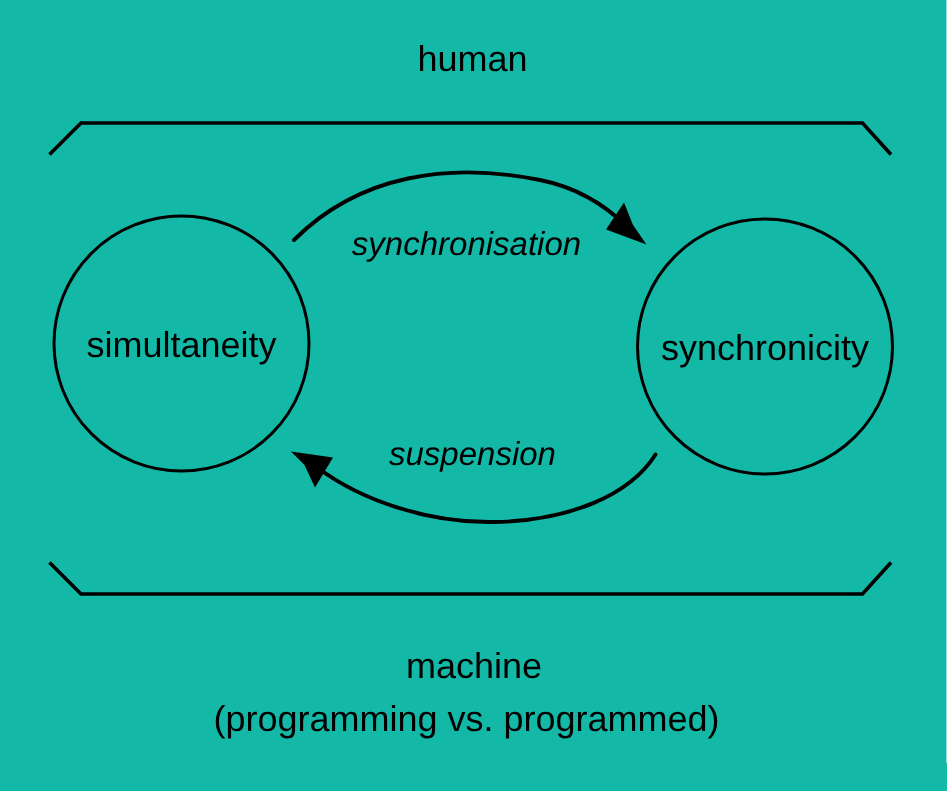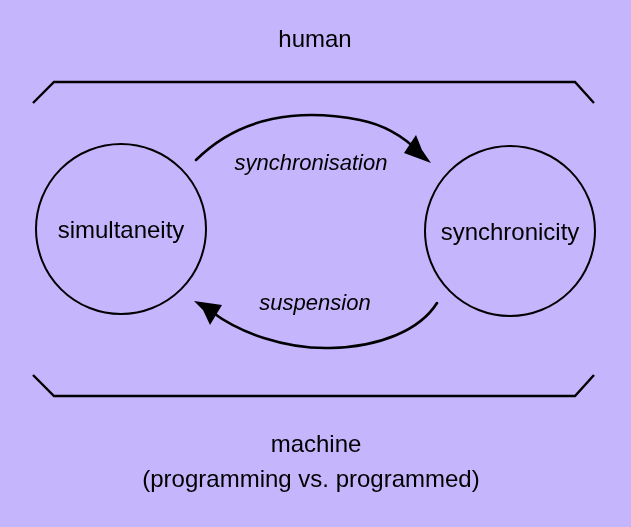--- a/index.html
+++ b/index.html
@@ -7,21 +7,21 @@
     padding: 0;
     background: #ffffff;
   }
   body {
     font-family: "Liberation Sans", sans-serif;
   }
   #diagram-root {
     position: relative;
     width: 631px;
     height: 527px;
-    background: #c4b5fd;
+    background: #14b8a6;
     overflow: hidden;
   }
   #diagram-svg {
     position: absolute;
     top: 0;
     left: 0;
     width: 631px;
     height: 527px;
   }
   .svg-text {

